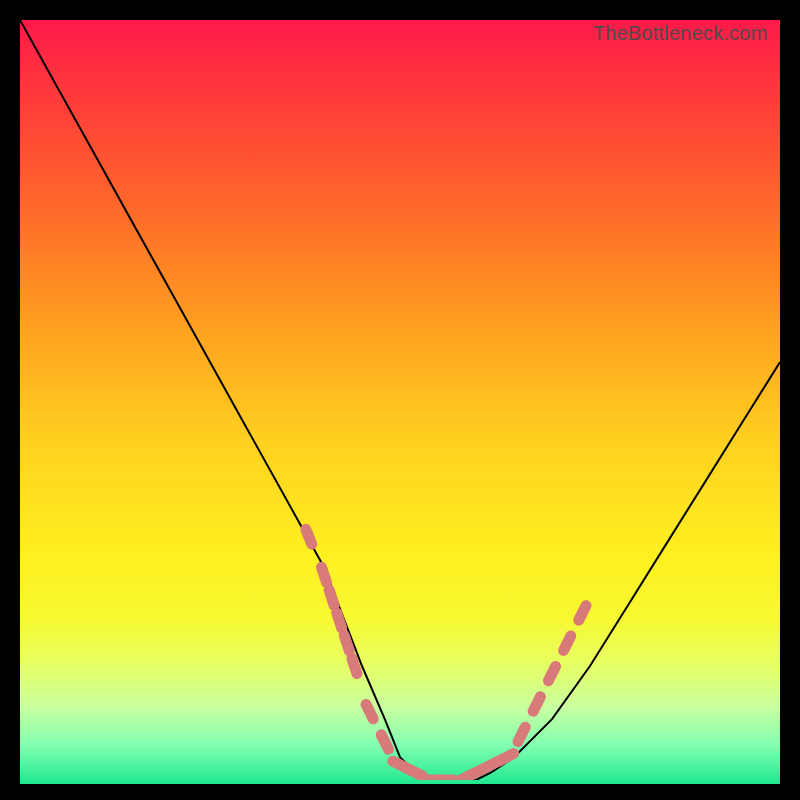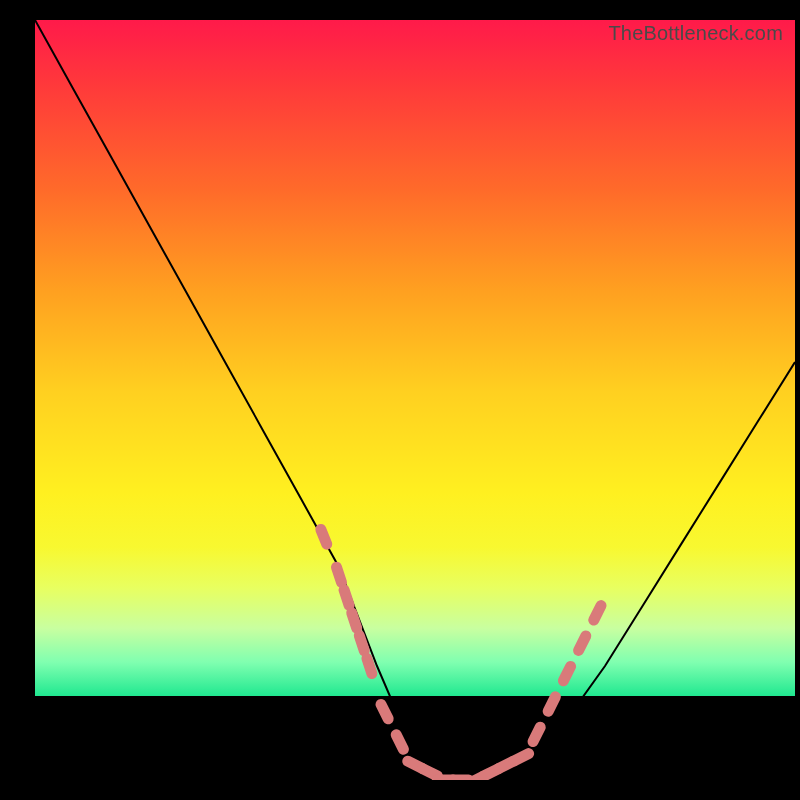--- a/index.html
+++ b/index.html
@@ -6,24 +6,24 @@
     margin: 0;
     padding: 0;
     width: 800px;
     height: 800px;
     background: #000;
     position: relative;
     overflow: hidden;
   }
   .plot-area {
     position: absolute;
-    left: 35px;
+    left: 20px;
     top: 20px;
     width: 760px;
-    height: 676px;
+    height: 764px;
     background: linear-gradient(to bottom,
       #ff1a4a 0%,
       #ff3a3a 10%,
       #ff6a2a 25%,
       #ffa020 40%,
       #ffd020 55%,
       #fff020 70%,
       #f8f830 78%,
       #e8ff60 84%,
       #c8ffa0 90%,

